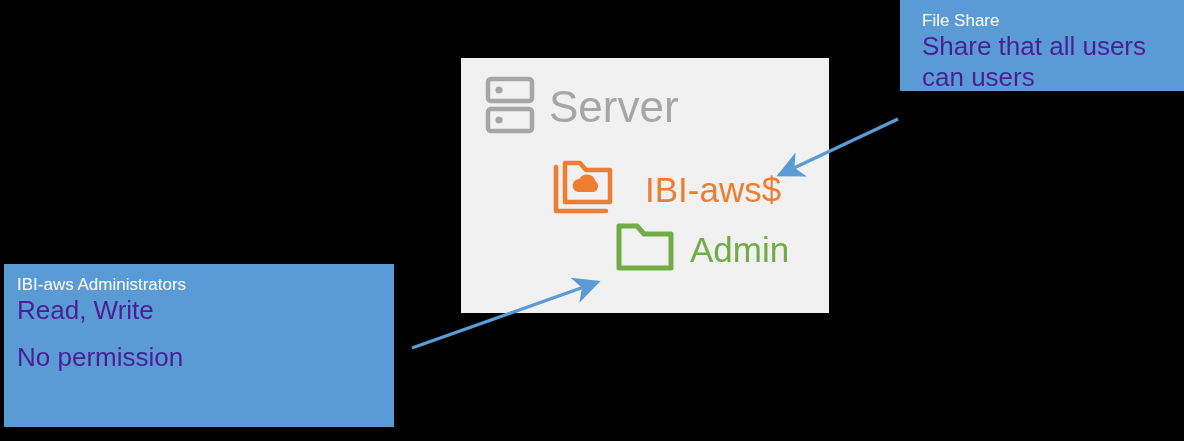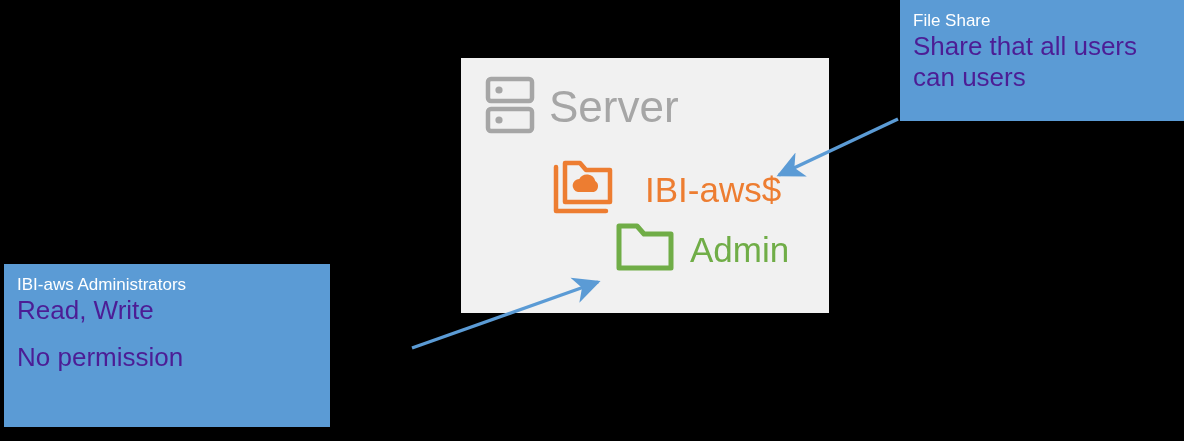--- a/index.html
+++ b/index.html
@@ -64,27 +64,27 @@
   .callout {
     position: absolute;
     background: #5B9BD5;
     box-sizing: border-box;
     color: #FFFFFF;
   }
   #callout-fileshare {
     left: 900px;
     top: 0px;
     width: 284px;
-    height: 121px;
-    padding: 10px 0 0 13px;
+    height: 91px;
+    padding: 10px 0 0 22px;
   }
   #callout-permissions {
     left: 4px;
     top: 264px;
-    width: 326px;
+    width: 390px;
     height: 163px;
     padding: 10px 0 0 13px;
   }
 
   .callout-small {
     font-size: 17px;
     line-height: 21px;
     color: #FFFFFF;
     white-space: nowrap;
   }

